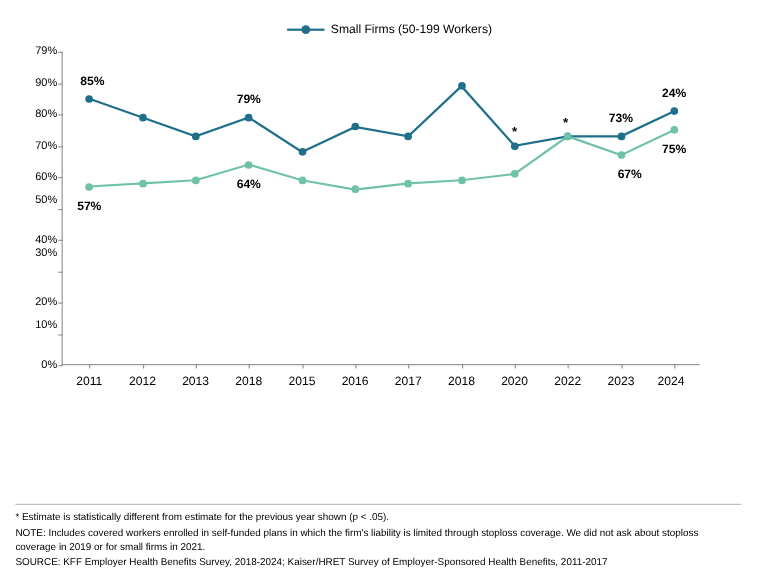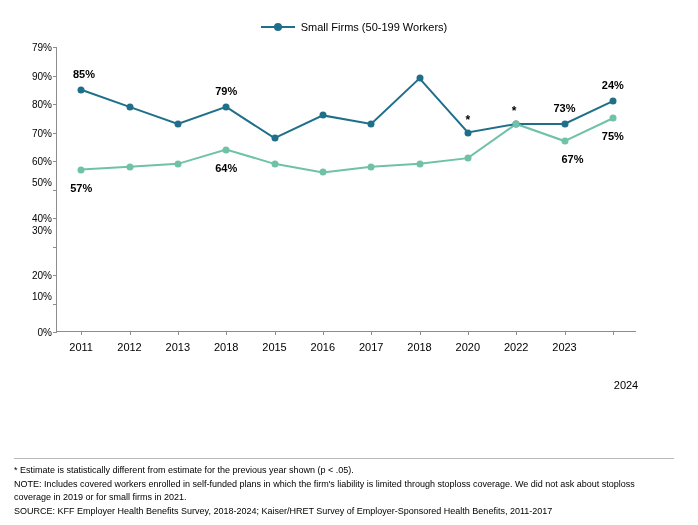--- a/index.html
+++ b/index.html
@@ -218,21 +218,21 @@
         <div class="xtick" style="left: 314.167px;">2017</div>
         <div class="xtickmark" style="left: 314.167px;"></div>
         <div class="xtick" style="left: 362.5px;">2018</div>
         <div class="xtickmark" style="left: 362.5px;"></div>
         <div class="xtick" style="left: 410.833px;">2020</div>
         <div class="xtickmark" style="left: 410.833px;"></div>
         <div class="xtick" style="left: 459.167px;">2022</div>
         <div class="xtickmark" style="left: 459.167px;"></div>
         <div class="xtick" style="left: 507.5px;">2023</div>
         <div class="xtickmark" style="left: 507.5px;"></div>
-        <div class="xtick" style="left: 569px; margin-top: 38px;">2024</div>
+        <div class="xtick" style="left: 553px;">2024</div>
         <div class="xtickmark" style="left: 555.833px;"></div>
         <div class="dot" style="left: 24.1667px; top: 42.75px; background: rgb(31, 111, 139);"></div>
         <div class="dot" style="left: 72.5px; top: 59.85px; background: rgb(31, 111, 139);"></div>
         <div class="dot" style="left: 120.833px; top: 76.95px; background: rgb(31, 111, 139);"></div>
         <div class="dot" style="left: 169.167px; top: 59.85px; background: rgb(31, 111, 139);"></div>
         <div class="dot" style="left: 217.5px; top: 91.2px; background: rgb(31, 111, 139);"></div>
         <div class="dot" style="left: 265.833px; top: 68.4px; background: rgb(31, 111, 139);"></div>
         <div class="dot" style="left: 314.167px; top: 76.95px; background: rgb(31, 111, 139);"></div>
         <div class="dot" style="left: 362.5px; top: 31.35px; background: rgb(31, 111, 139);"></div>
         <div class="dot" style="left: 410.833px; top: 85.5px; background: rgb(31, 111, 139);"></div>

